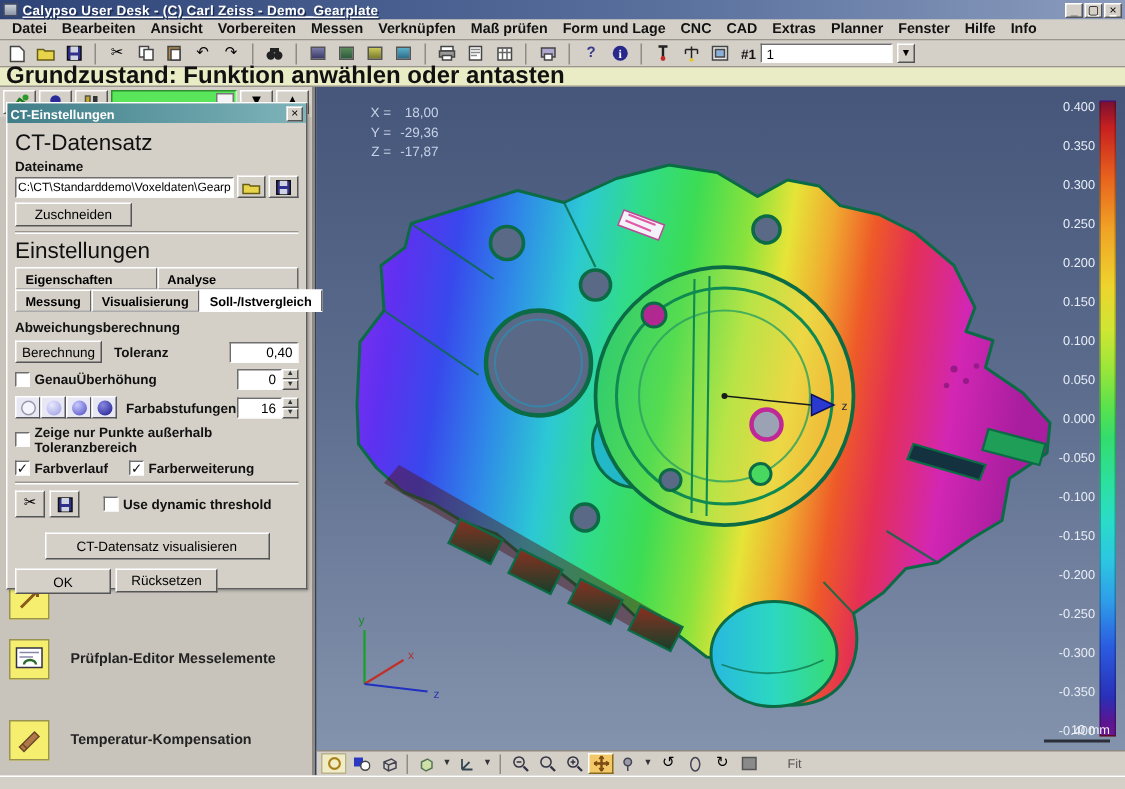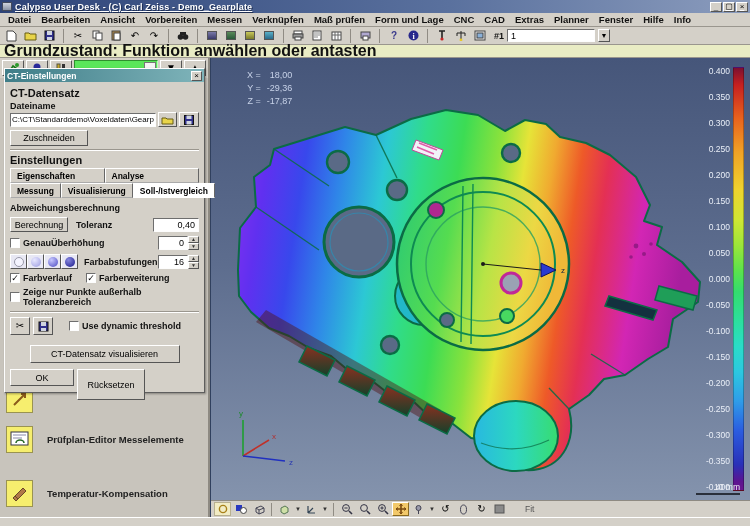--- a/index.html
+++ b/index.html
@@ -44,21 +44,21 @@
   .side-item { position:absolute; left:6px; display:flex; align-items:center; gap:14px; }
   .side-icon { width:27px; height:27px; background:#f6ee6e; border:1px solid #9a9350; display:flex; align-items:center; justify-content:center; }
   .side-label { font-size:9.5px; font-weight:bold; color:#222; }
 
   
   .dialog { position:absolute; left:4px; top:10px; width:201px; height:325px; background:#d4d0c8; border:1px solid; border-color:#fdfdfd #5e5e5e #5e5e5e #fdfdfd; box-shadow:1px 1px 2px rgba(0,0,0,.35); z-index:5; }
   .dlg-title { height:13px; background:linear-gradient(90deg,#3f7d88,#7fb4ba); color:#fff; display:flex; align-items:center; padding:0 2px; }
   .dlg-title .t { flex:1; font-size:8.5px; font-weight:bold; }
   .dlg-close { width:11px; height:10px; background:#d4d0c8; border:1px solid; border-color:#fff #555 #555 #fff; color:#000; font-size:8px; line-height:8px; text-align:center; }
   .dlg-body { padding:3px 5px; position:relative; }
-  .sect { font-size:11px; font-weight:bold; color:#111; margin:2px 0; }
+  .sect { font-size:15px; font-weight:normal; color:#111; margin:2px 0; }
   .lbl { font-size:9px; font-weight:bold; color:#111; }
   .file-row { display:flex; align-items:center; gap:2px; margin-top:1px; }
   .file-input { width:148px; height:14px; font-size:8px; border:1px solid; border-color:#6e6e6e #fdfdfd #fdfdfd #6e6e6e; background:#fff; padding:0 1px; font-family:"Liberation Sans", sans-serif; }
   .sbtn { height:15px; font-size:9px; background:#d4d0c8; border:1px solid; border-color:#fff #555 #555 #fff; display:flex; align-items:center; justify-content:center; padding:0 4px; }
   .ibtn { width:20px; height:15px; background:#d4d0c8; border:1px solid; border-color:#fff #555 #555 #fff; display:flex; align-items:center; justify-content:center; }
   .row-right { display:flex; justify-content:flex-start; margin:3px 0; }
   hr.sep { border:0; border-top:1px solid #9a968e; border-bottom:1px solid #fff; margin:3px 0; }
 
   .tabs { display:flex; }
   .tab { font-size:8.5px; font-weight:bold; padding:2px 6px 1px; background:#d4d0c8; border:1px solid; border-color:#fff #666 #aaa #fff; white-space:nowrap; }
@@ -398,29 +398,29 @@
           <div class="spin">
             <div class="field">16</div>
             <div class="spin-arrows">
                 <div>▲</div>
                 <div>▼</div>
               </div>
           </div>
         </div>
 
         <div class="ctl-row">
+          <div class="chk"></div>
+          <span class="chklbl">Zeige nur Punkte außerhalb Toleranzbereich</span>
+        </div>
+
+        <div class="ctl-row">
           <div class="chk on"></div>
           <span class="chklbl">Farbverlauf</span>
           <div class="chk on" style="margin-left:14px"></div>
           <span class="chklbl">Farberweiterung</span>
-        </div>
-
-        <div class="ctl-row">
-          <div class="chk"></div>
-          <span class="chklbl">Zeige nur Punkte außerhalb Toleranzbereich</span>
         </div>
         <hr class="sep">
 
         <div class="ctl-row">
           <div class="ibtn" style="height:18px">
               <span class="gl">✂</span>
             </div>
           <div class="ibtn" style="height:18px;margin-left:3px">
               <svg width="11" height="11">
                 <rect x="1" y="1" width="9" height="9" fill="#30308c" stroke="#111"></rect>
@@ -430,21 +430,21 @@
             </div>
           <div class="chk" style="margin-left:16px"></div>
           <span class="chklbl">Use dynamic threshold</span>
         </div>
 
         <div class="visualize-row">
           <div class="sbtn" style="width:150px;height:18px">CT-Datensatz visualisieren</div>
         </div>
         <div class="ok-row">
           <div class="sbtn" style="width:64px;height:17px">OK</div>
-          <div class="sbtn" style="width:68px;height:31px">Rücksetzen</div>
+          <div class="sbtn" style="width:68px;height:16px">Rücksetzen</div>
         </div>
       </div>
     </div>
   </div>
 
   <div class="viewport">
 
     <div class="coords">
       <table>
         <tbody>

